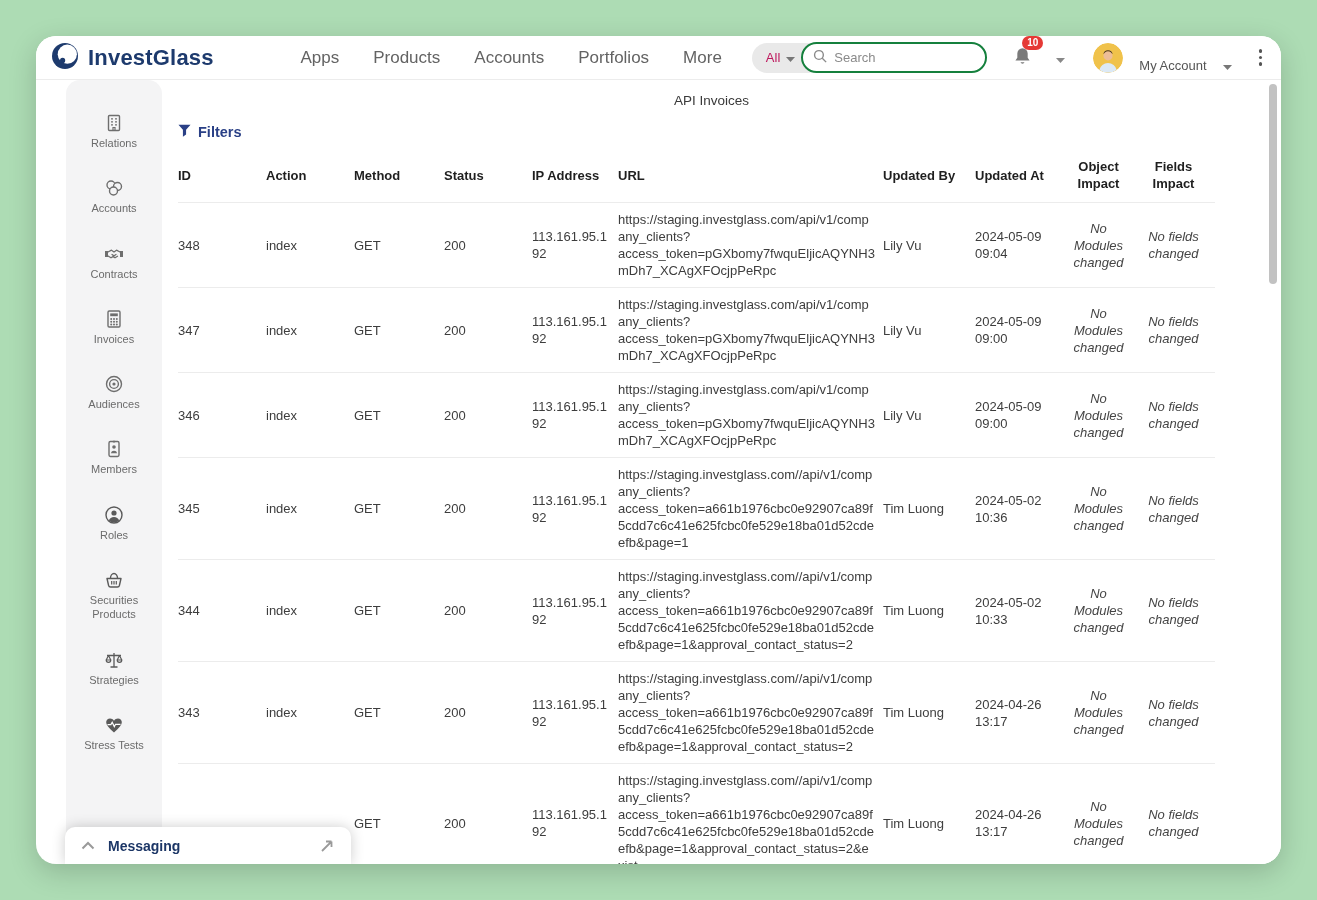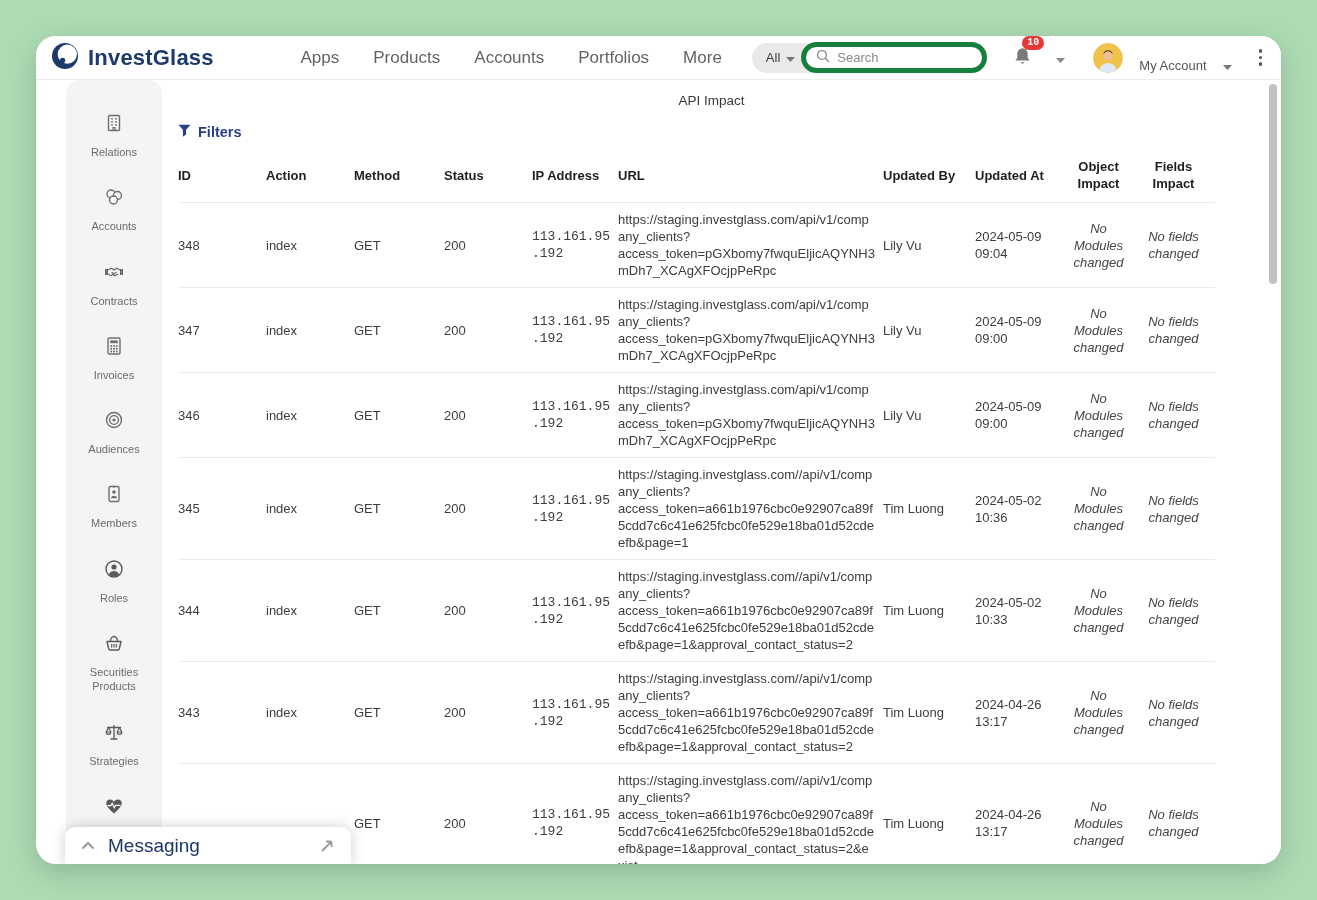--- a/index.html
+++ b/index.html
@@ -20,46 +20,46 @@
     border-bottom:1px solid #ececec; display:flex; align-items:center;
     padding:0 14px; z-index:5;
   }
   .brand { display:flex; align-items:center; gap:8px; }
   .brand-text { color:#1d3a6d; font-size:22px; font-weight:600; letter-spacing:.2px; }
   .nav { display:flex; gap:34px; margin-left:auto; color:#636363; font-size:17px; }
   .nav-item { cursor:pointer; white-space:nowrap; }
   .search-group { display:flex; align-items:center; margin-left:30px; }
   .scope {
     background:#e9e9e9; border-radius:15px; height:30px; display:flex; align-items:center;
-    padding:0 28px 0 14px; font-size:13px; color:#404040; gap:6px; margin-right:-22px;
+    padding:0 28px 0 14px; font-size:13px; color:#be185d; gap:6px; margin-right:-22px;
   }
   .search-box {
-    background:#fff; border:5px solid #15803d; border-radius:16px; height:31px; width:186px;
+    background:#fff; border:2px solid #15803d; border-radius:16px; height:31px; width:186px;
     display:flex; align-items:center; padding:0 10px; gap:7px;justify-content:center;
   }
   .search-input { border:none; outline:none; font-size:13px; color:#555; width:100%; background:transparent; }
   .search-input::placeholder { color:#8a8a8a; }
   .bell-wrap { position:relative; margin-left:26px; cursor:pointer; }
   .badge {
     position:absolute; top:-9px; left:9px; background:#e53935; color:#fff;
-    font-size:10px; font-weight:700; border-radius:9px; padding:2px 5px; line-height:1;font-family:Liberation Mono, monospace;
+    font-size:10px; font-weight:700; border-radius:9px; padding:2px 5px; line-height:1;
   }
   .caret-btn { margin-left:20px; cursor:pointer; padding:4px; }
   .account { display:flex; align-items:flex-end; gap:16px; margin-left:24px; font-size:13px; color:#555; cursor:pointer; }
   .avatar { width:30px; height:30px; border-radius:50%; overflow:hidden; flex:none; }
   .avatar svg { display:block; }
   .kebab { margin-left:22px; display:flex; flex-direction:column; gap:3px; cursor:pointer; padding:5px; }
   .kebab i { width:3.5px; height:3.5px; border-radius:50%; background:#555; }
   
   .sidebar {
     position:absolute; left:30px; top:44px; bottom:0; width:96px; background:#f4f4f5;
     border-radius:14px 14px 0 0; display:flex; flex-direction:column; align-items:center;
     padding-top:32px; gap:27px; z-index:2;
   }
-  .sb-item { display:flex; flex-direction:column; align-items:center; gap:11px; cursor:pointer; width:92px; }
+  .sb-item { display:flex; flex-direction:column; align-items:center; gap:2px; cursor:pointer; width:92px; }
   .sb-icon svg { width:22px; height:22px; display:block; }
   .sb-label { font-size:11px; color:#6b6b6b; text-align:center; line-height:1.3; }
   
   .main {
     position:absolute; left:126px; top:44px; right:0; bottom:0; background:#fff;
     padding:13px 36px 0 16px; overflow:hidden; z-index:1;
   }
   .page-title { text-align:center; font-size:13.5px; color:#3a3a3a; }
   .filters {
     display:flex; align-items:center; gap:7px; margin-top:16px; color:#2a4086;
@@ -69,30 +69,30 @@
   th {
     text-align:left; font-size:13px; color:#1f1f1f; font-weight:700;
     padding:10px 8px 10px 0; vertical-align:middle; border-bottom:1px solid #ececec; line-height:17px;
   }
   td {
     font-size:13px; color:#3d3d3d; padding:8px 8px 8px 0; vertical-align:middle;
     border-bottom:1px solid #ececec; line-height:17px;
   }
   .center { text-align:center; }
   td.url { overflow-wrap:break-word; word-wrap:break-word; }
-  td.ip  { overflow-wrap:break-word; word-wrap:break-word;font-family:Liberation Mono, monospace; }
+  td.ip  { overflow-wrap:break-word; word-wrap:break-word; }
   td.link { color:#404040; cursor:pointer; }
   td.impact { font-style:italic; text-align:center; color:#454545; }
   
   .messaging {
     position:absolute; left:29px; bottom:0; width:286px; height:37px; background:#fff;
     border-radius:10px 10px 0 0; box-shadow:0 0 14px rgba(0,0,0,.20);
     display:flex; align-items:center; padding:0 16px; gap:13px; z-index:10;
   }
-  .messaging-title { color:#1c3666; font-weight:400; font-size:19px; flex:1; }
+  .messaging-title { color:#1c3666; font-weight:700; font-size:14px; flex:1; }
   .icon-btn { cursor:pointer; display:flex; align-items:center; }
   
   .scroll-thumb {
     position:absolute; right:4px; top:48px; width:8px; height:200px;
     background:#c2c2c2; border-radius:4px; z-index:6; cursor:pointer;
   }
 </style>
 </head>
 <body>
 
@@ -294,21 +294,21 @@
           <svg viewBox="0 0 22 22">
             <path d="M11 18.5C5.5 14 3.2 10.8 3.2 8.1 3.2 6 4.9 4.4 7 4.4c1.6 0 3.1.9 4 2.3.9-1.4 2.4-2.3 4-2.3 2.1 0 3.8 1.6 3.8 3.7 0 2.7-2.3 5.9-7.8 10.4z" fill="#5a5a5a"></path>
             <path d="M4.5 10.6h3.4l1.3-2.3 2.1 4.3 1.3-2.3h4.9" fill="none" stroke="#fff" stroke-width="1.2"></path>
           </svg>
         </span>
         <span class="sb-label">Stress Tests</span>
       </div>
     </div>
 
   <div class="main">
-    <div class="page-title">API Impact</div>
+    <div class="page-title">API Invoices</div>
 
     <div class="filters">
       <span>
         <svg width="13" height="13" viewBox="0 0 14 14">
             <path d="M0.5 0.8h13L8.7 6.2v5.2L5.3 13.6V6.2z" fill="#2a4086"></path>
           </svg>
       </span>
       <span>Filters</span>
     </div>
 

